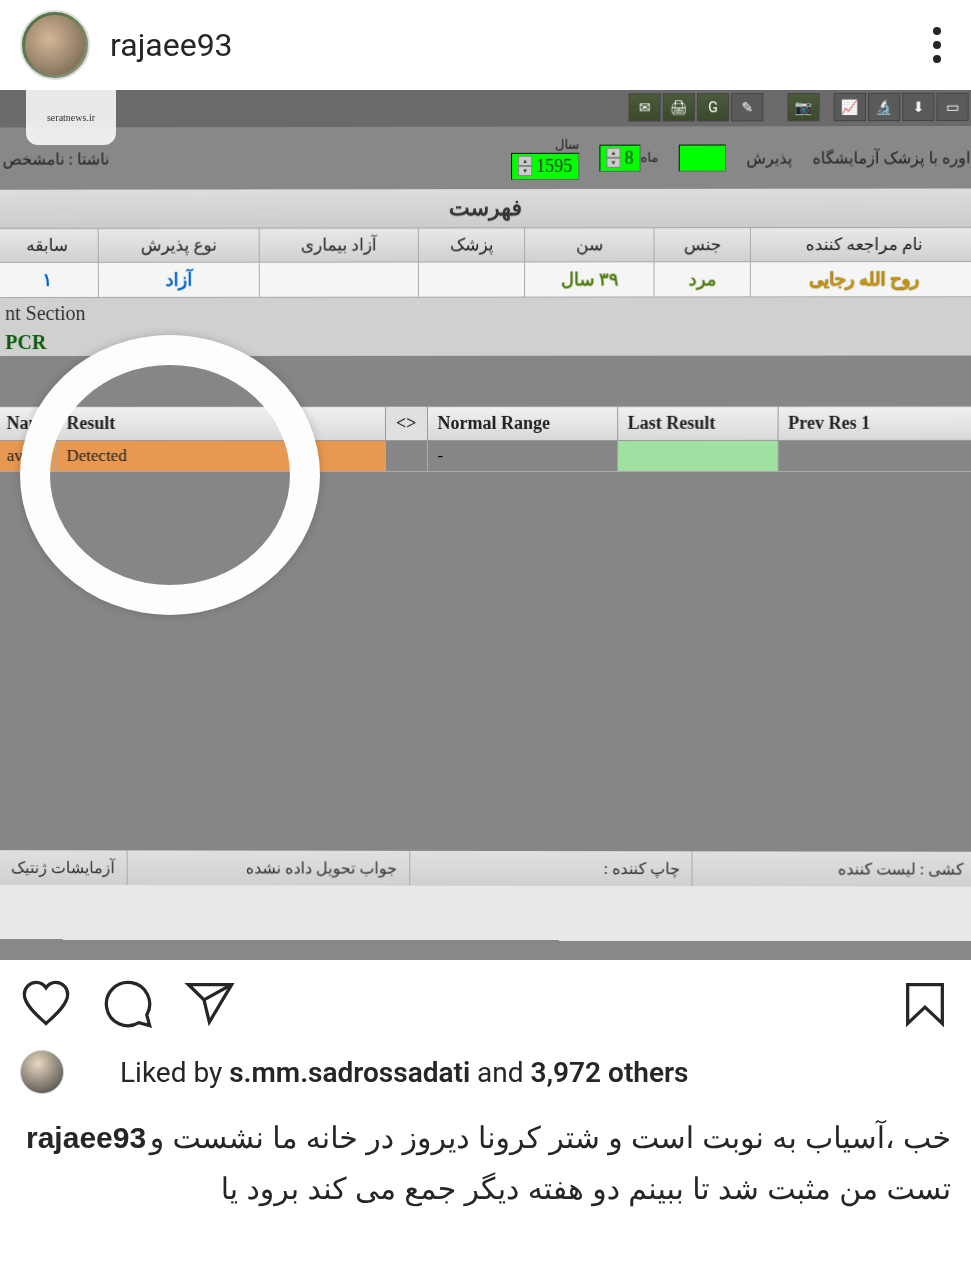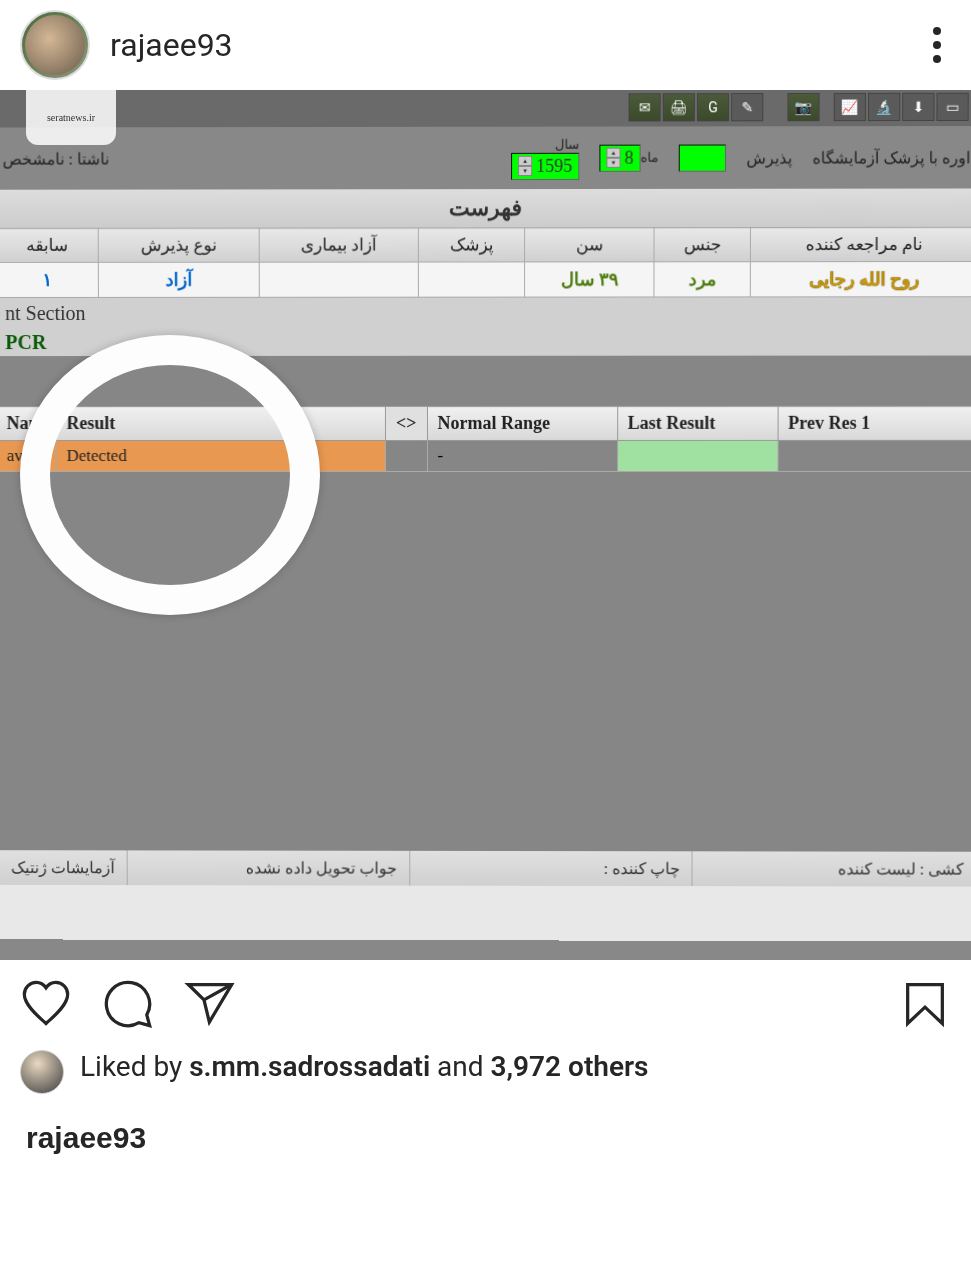--- a/index.html
+++ b/index.html
@@ -57,21 +57,21 @@
     .bottom-status > div { padding: 8px 12px; border-left: 1px solid #aaa; flex: 1; }
     .bottom-status > div:last-child { flex: 0 0 auto; width: 130px; }
     
     .circle-annotation { position: absolute; top: 245px; left: 20px; width: 300px; height: 280px; border: 30px solid #fdfdfd; border-radius: 50%; z-index: 50; box-shadow: 0 0 8px rgba(0,0,0,0.2); }
     
     .action-bar { display: flex; align-items: center; padding: 18px 20px 10px; }
     .action-icon { margin-right: 30px; }
     .action-icon svg { width: 52px; height: 52px; }
     .save-icon { margin-left: auto; margin-right: 0; }
     
-    .likes-row { display: flex; padding: 6px 20px 10px; }
+    .likes-row { display: flex; align-items: center; padding: 6px 20px 10px; gap: 40px; }
     .likes-avatar { width: 44px; height: 44px; border-radius: 50%; background: radial-gradient(circle at 40% 30%, #e8d8c0, #3a3a3a); margin-right: 16px; border: 1px solid #ccc; }
     .likes-text { font-size: 28px; color: #262626; }
     .likes-text .bold { font-weight: 600; }
     
     .caption { padding: 8px 20px; font-size: 30px; line-height: 1.7; color: #262626; direction: rtl; text-align: right; font-family: Tahoma, Arial; }
     .caption .caption-user { font-weight: 600; direction: ltr; display: inline-block; margin-left: 6px; float: left; }
   </style>
 </head>
 <body>
 
@@ -222,13 +222,14 @@
 
 <div class="likes-row">
   <div class="likes-avatar"></div>
   <div class="likes-text">
     <span>Liked by </span><span class="bold">s.mm.sadrossadati</span><span> and </span><span class="bold">3,972 others</span>
   </div>
 </div>
 
 <div class="caption">
   <span class="caption-user">rajaee93</span>
+  <span>خب ،آسیاب به نوبت است و شتر کرونا دیروز در خانه ما نشست و تست من مثبت شد تا ببینم دو هفته دیگر جمع می کند برود یا</span>
 </div>
 
 </body></html>

